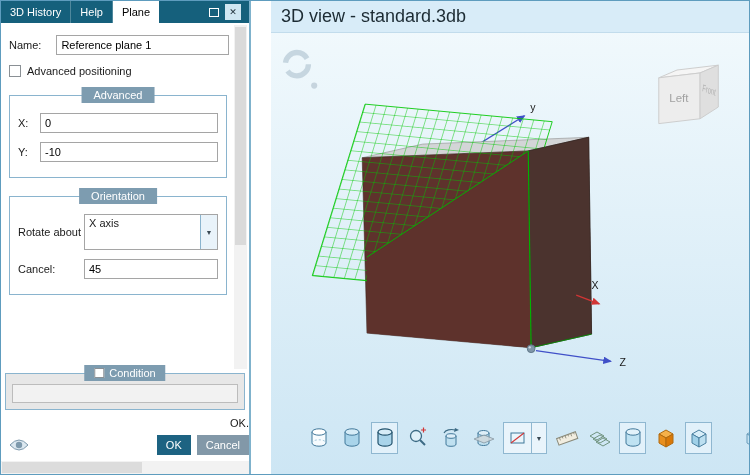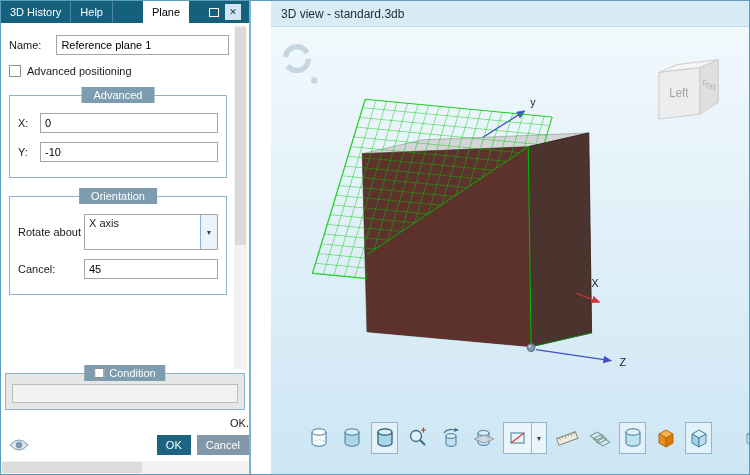--- a/index.html
+++ b/index.html
@@ -7,21 +7,21 @@
   .app {
     width: 750px; height: 475px; display: flex;
     border: 1px solid #5e9cbe; background: #fff; overflow: hidden;
     font-size: 11px; color: #1a1a1a; gap: 20px;
   }
 
   
   .left-panel { width: 250px; display: flex; flex-direction: column; background: #fff; border-right: 2px solid #7fb2cc; }
   .tabbar { height: 22px; background: #15607c; display: flex; align-items: stretch; flex: none; }
   .tab { padding: 0 9px; color: #fff; display: flex; align-items: center; border-right: 1px solid rgba(255,255,255,.25); cursor: default; }
-  .tab.active { background: #fff; color: #000; border-right: none; margin-left: 30px; }
+  .tab.active { background: #fff; color: #000; border-right: none; }
   .win-icons { margin-left: auto; display: flex; align-items: center; gap: 6px; padding-right: 8px; }
   .float-ico { width: 10px; height: 9px; border: 1px solid #fff; display: inline-block; }
   .close-btn { width: 16px; height: 16px; background: #cfe6f2; color: #22333d; display: flex; align-items: center; justify-content: center; font-size: 9px; }
 
   .scroll-area { flex: 1; display: flex; min-height: 0; }
   .form { flex: 1; padding: 12px 5px 0 8px; min-width: 0; }
   .vscroll { width: 13px; background: #f2f2f2; margin: 2px 2px 2px 0; position: relative; flex: none; }
   .vthumb { position: absolute; top: 2px; left: 1px; width: 11px; height: 218px; background: #dadada; }
 
   .row { display: flex; align-items: center; margin-bottom: 10px; }
@@ -49,21 +49,21 @@
   .btn { border: none; color: #fff; font: 11px "Liberation Sans", sans-serif; padding: 4px 9px; cursor: default; }
   .btn-ok { background: #1d6382; }
   .btn-cancel { background: #8298a8; }
   .eye { position: absolute; left: 8px; top: 6px; }
 
   .hscroll { flex: none; height: 13px; background: #f2f2f2; position: relative; }
   .hthumb { position: absolute; left: 1px; top: 1px; height: 11px; width: 140px; background: #dcdcdc; }
 
   
   .right-panel { flex: 1; display: flex; flex-direction: column; background: linear-gradient(#f3fafd, #cde6f4); min-width: 0; }
-  .view-title { height: 26px; flex: none; background: #d8ecf8; border-bottom: 1px solid #c2dcec; display: flex; align-items: center; padding-left: 10px; font-size: 12px; color: #1c2b33; }
+  .view-title { height: 32px; flex: none; background: #d8ecf8; border-bottom: 1px solid #c2dcec; display: flex; align-items: center; padding-left: 10px; font-size: 18px; color: #1c2b33; }
   .canvas { flex: 1; position: relative; min-height: 0; }
   .canvas svg { position: absolute; inset: 0; width: 100%; height: 100%; }
 
   .toolbar { flex: none; height: 60px; display: flex; align-items: flex-start; padding: 8px 0 0 34px; gap: 6px; }
   .tb { width: 27px; height: 32px; display: flex; align-items: center; justify-content: center; border: 1px solid transparent; flex: none; }
   .tb.boxed { border: 1px solid #8fb7d0; background: #e2f1fa; }
   .tb-combo { display: flex; align-items: stretch; border: 1px solid #8fb7d0; background: #e9f4fb; height: 32px; flex: none; }
   .tb-combo .ico { width: 27px; display: flex; align-items: center; justify-content: center; }
   .tb-combo .drop { width: 15px; border-left: 1px solid #8fb7d0; display: flex; align-items: center; justify-content: center; font-size: 7px; color: #3a4a55; }
   .tb-gap { width: 16px; flex: none; }

